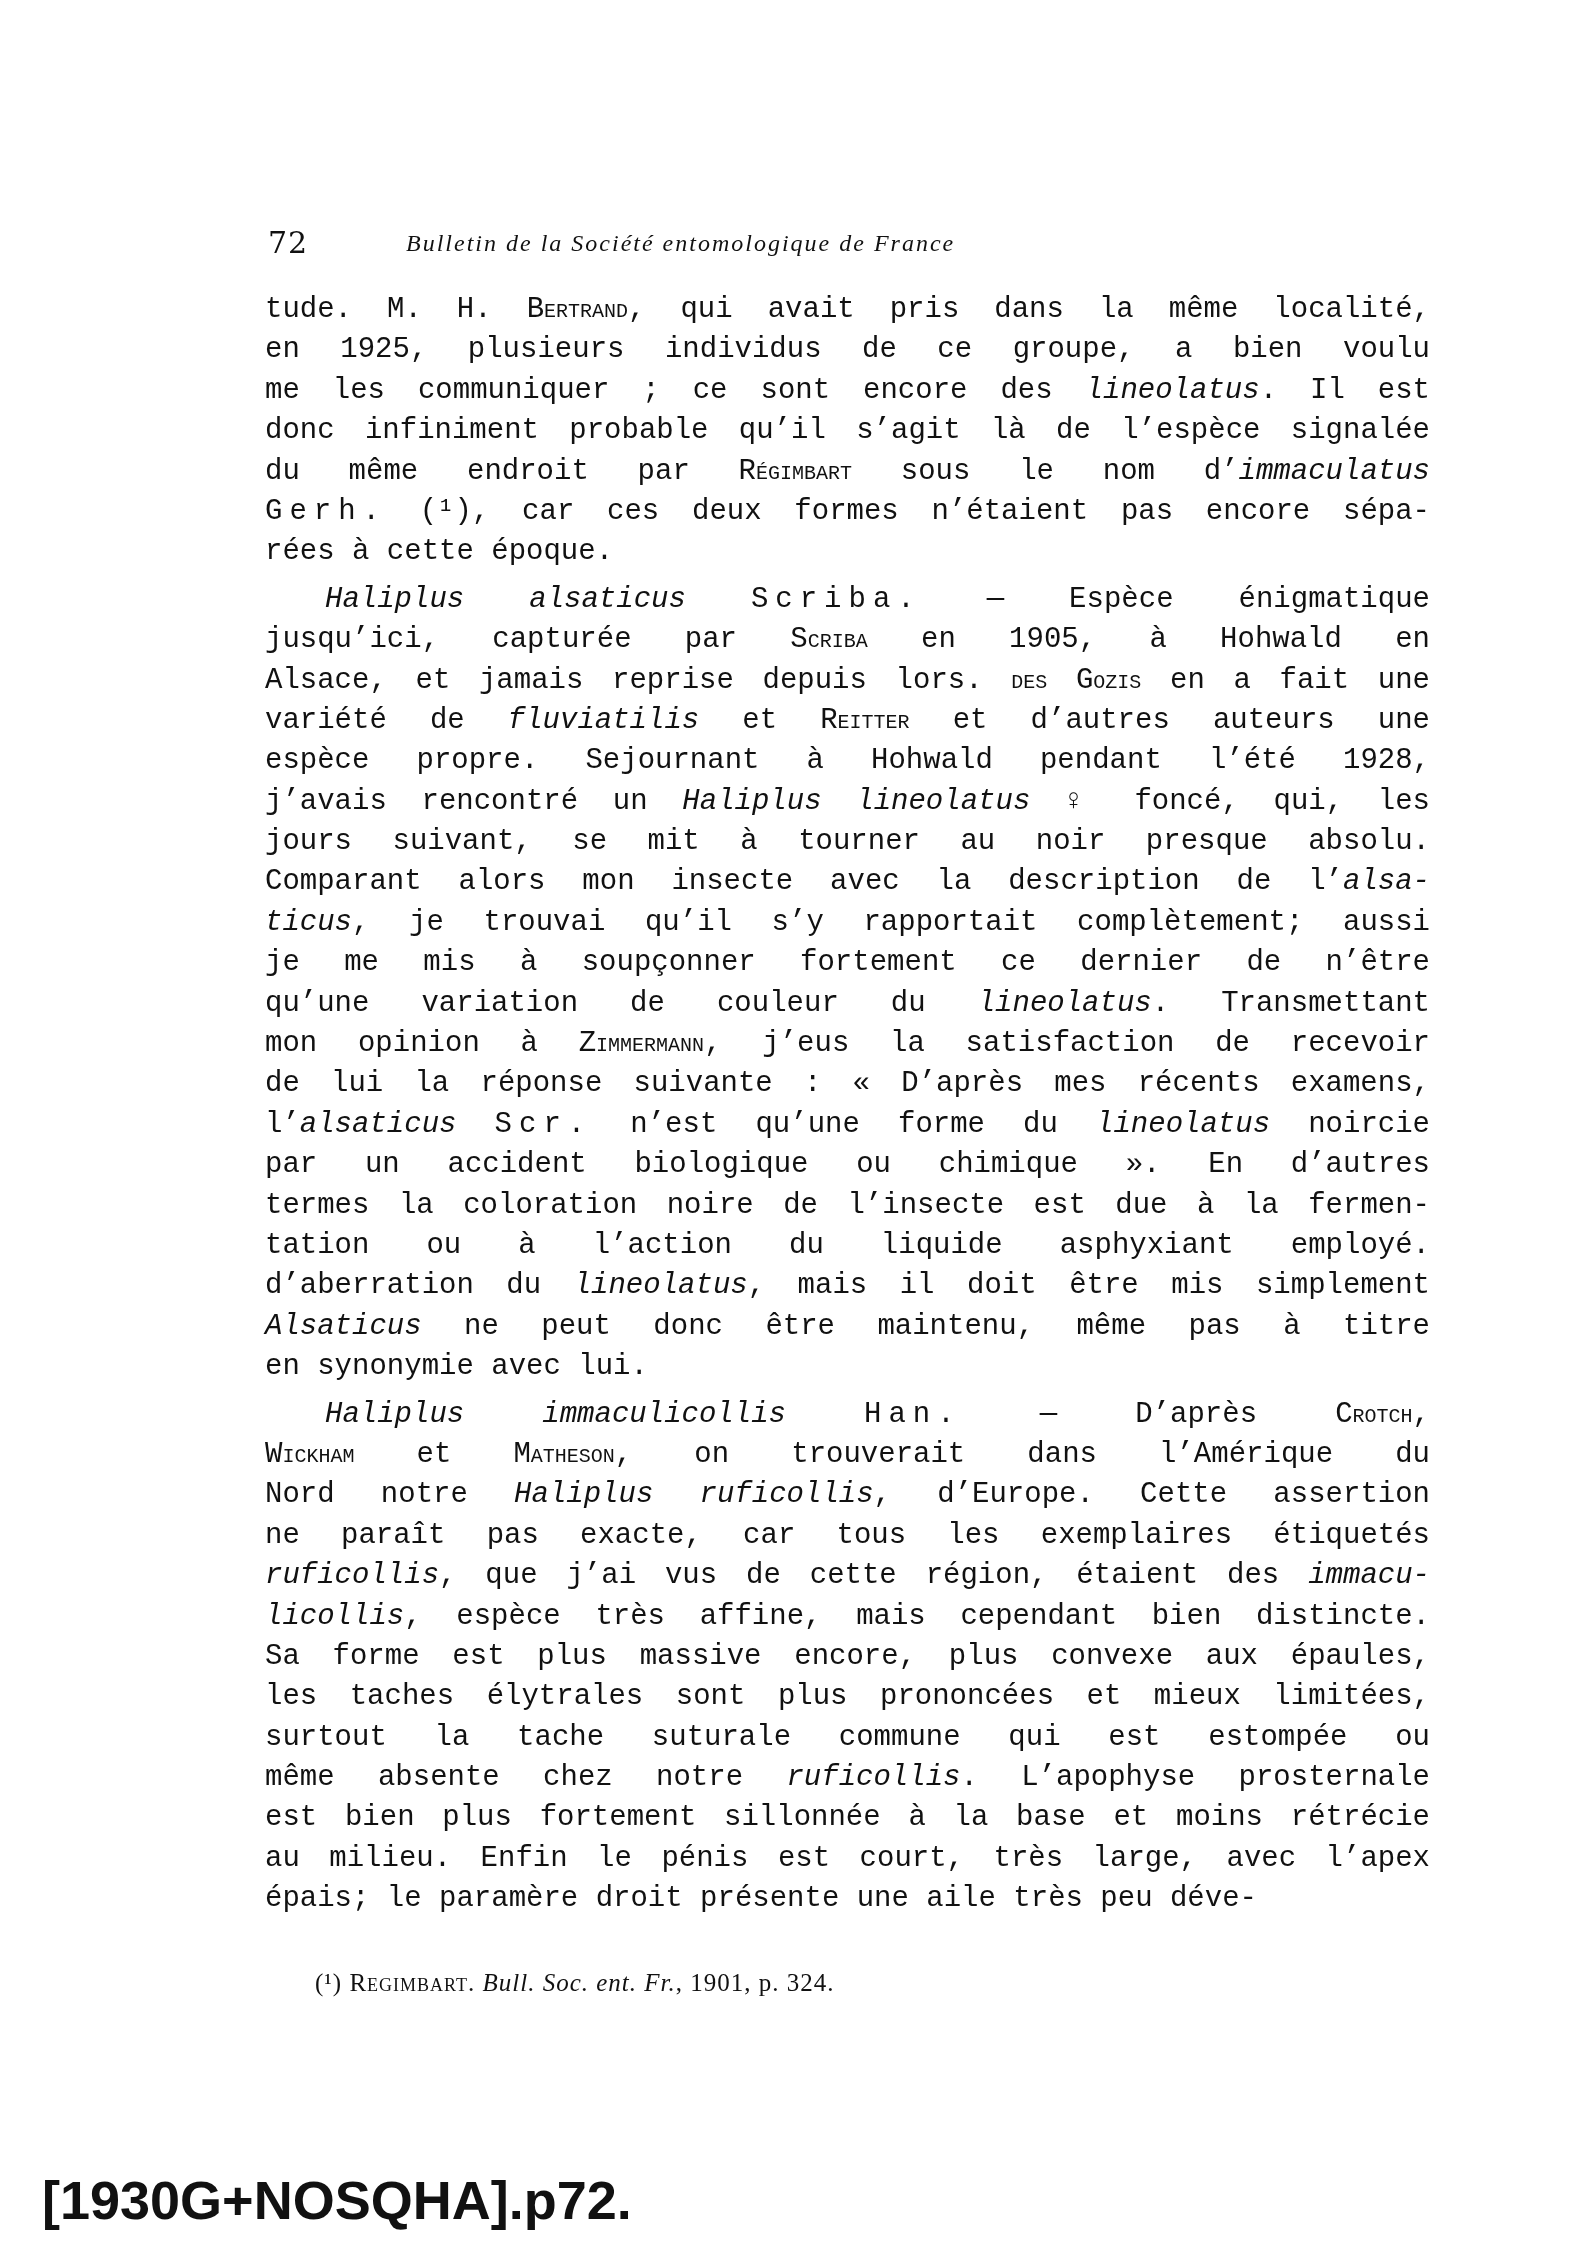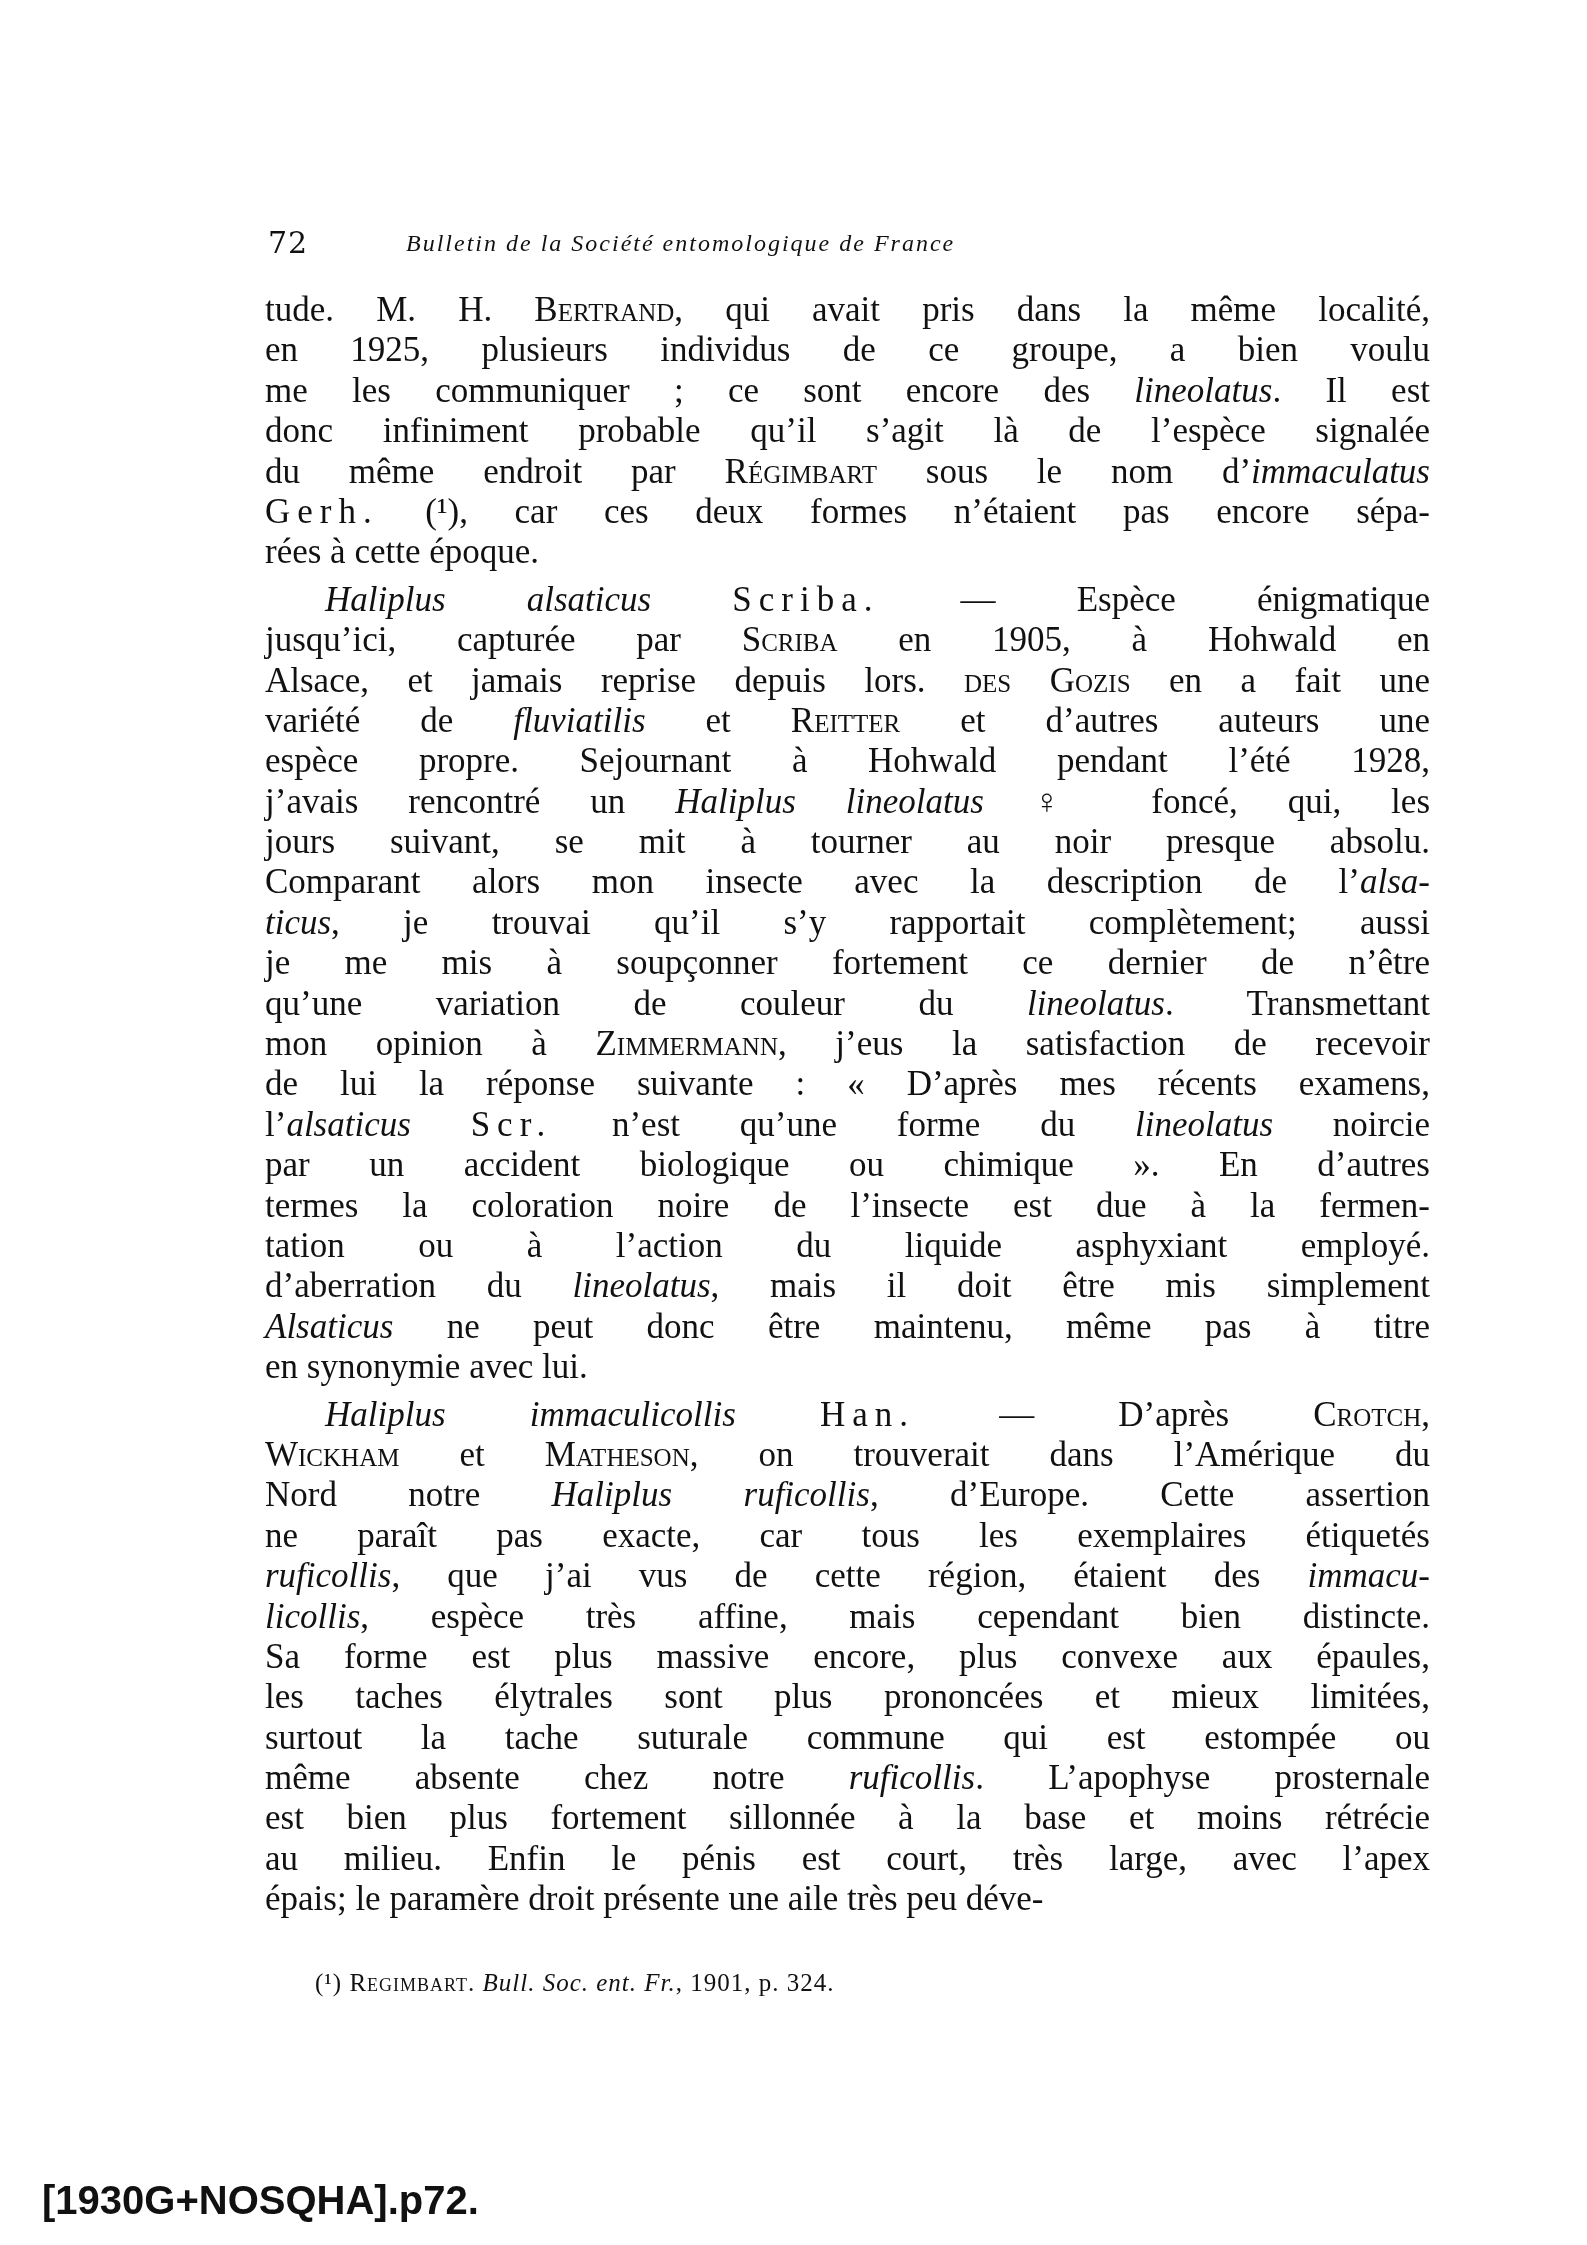--- a/index.html
+++ b/index.html
@@ -6,37 +6,37 @@
   body { width: 1587px; height: 2245px; position: relative; overflow: hidden; color: #111; }
   .page { position: absolute; left: 0; top: 0; width: 1431px; height: 2245px; }
   .running-head {
     position: absolute; left: 268px; top: 218px; width: 1160px; height: 50px;
     font-family: "DejaVu Serif", serif; font-size: 30px; line-height: 50px;
   }
   .running-head .pno { position: absolute; left: 0; top: 0; letter-spacing: 1px; }
   .running-head .jtitle { position: absolute; left: 138px; top: 0; font-style: italic; font-family: "Liberation Serif", serif; font-size: 24px; letter-spacing: 2px; }
   .body-text {
     position: absolute; left: 265px; top: 290px; width: 1165px;
-    font-family: Liberation Serif, serif; font-size: 35px; line-height: 40.4px;
+    font-family: Liberation Mono, monospace; font-size: 29px; line-height: 40.4px;
     text-align: justify; text-align-last: auto;
   }
   .line { display: block; text-align: justify; text-align-last: justify; white-space: nowrap; height: 40.4px; }
   .line.last { text-align-last: left; }
   .para-gap { height: 7px; }
   .indent { padding-left: 60px; }
   .sc { font-variant: small-caps; }
   .it { font-style: italic; }
   .sp { letter-spacing: 7px; }
   .footnote {
     position: absolute; left: 315px; top: 1966px; width: 900px;
     font-family: "Liberation Serif", serif; font-size: 25px; line-height: 34px; letter-spacing: 1px;
   }
   .stamp {
     position: absolute; left: 42px; top: 2175px;
-    font-family: "Liberation Sans", sans-serif; font-weight: bold; font-size: 40px; line-height: 50px;
+    font-family: "Liberation Sans", sans-serif; font-weight: bold; font-size: 54px; line-height: 50px;
   }
 </style>
 </head>
 <body>
 
 <div class="page">
   <div class="running-head">
     <span class="pno">72</span>
     <span class="jtitle">Bulletin de la Société entomologique de France</span>
   </div>

